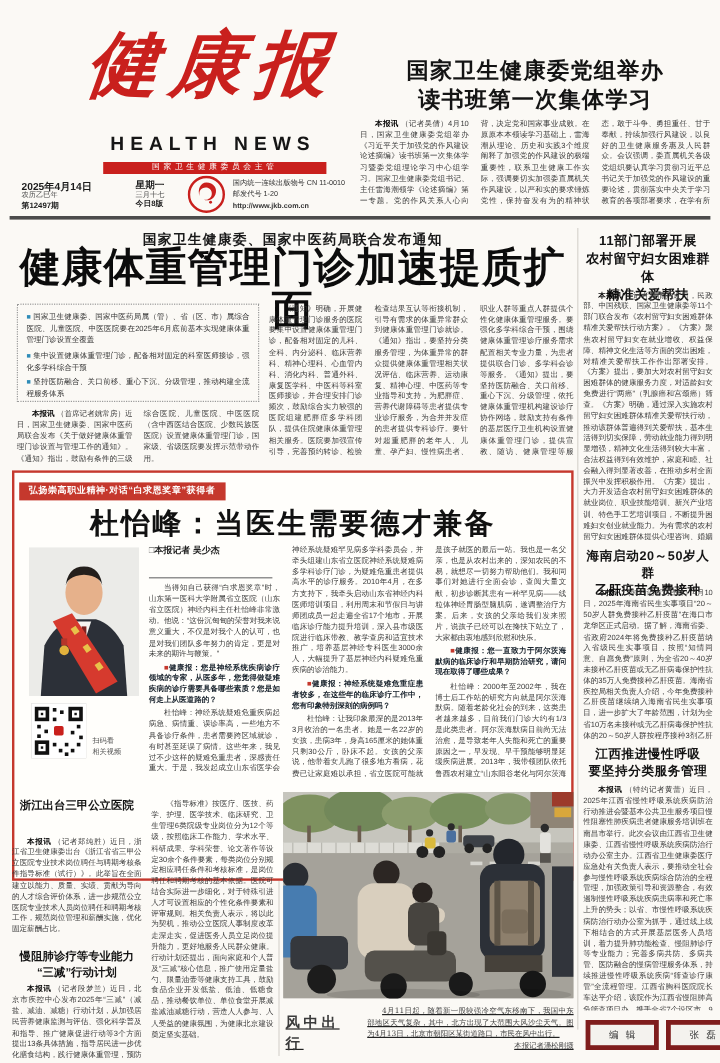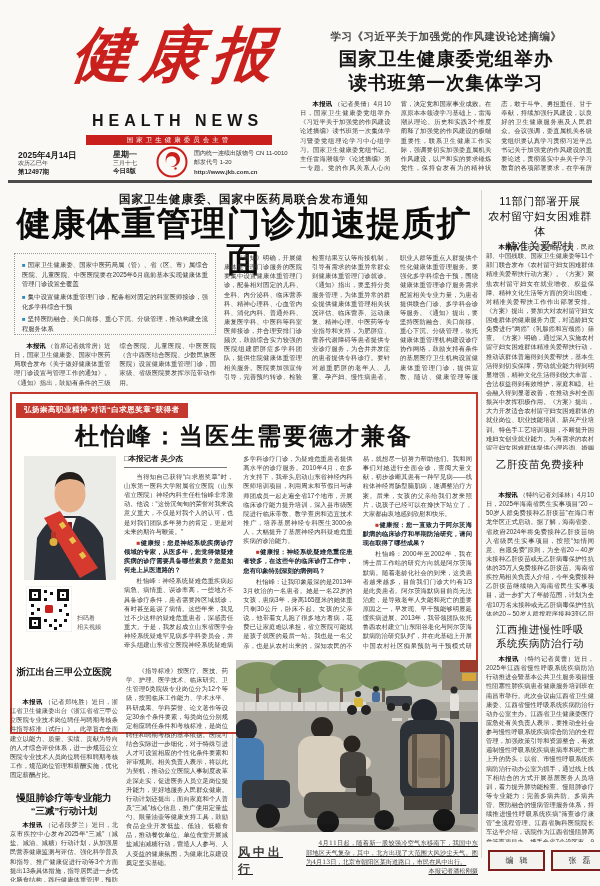--- a/index.html
+++ b/index.html
@@ -27,31 +27,31 @@
   .rule{background:#4c4c4c;}
 
   
   .kicker-main{font-size:11.5px;font-weight:bold;color:#1a1a1a;letter-spacing:1px;}
   .headline-main{font-size:34px;font-weight:900;color:#0c0c0c;letter-spacing:1px;line-height:1.05;}
   .dotted-box{border:1px dotted #9a9a9a;padding:6px 7px;box-sizing:border-box;}
   .bullet{font-size:6.3px;line-height:1.5;text-align:justify;color:#333;margin-bottom:3px;position:relative;padding-left:0;}
   .bullet .sq{color:#2e8cb8;font-size:6px;margin-right:2px;}
 
   
-  .rc-title{font-size:11px;font-weight:400;color:#141414;line-height:1.35;letter-spacing:.5px;}
+  .rc-title{font-size:11px;font-weight:700;color:#141414;line-height:1.35;letter-spacing:.5px;}
   .rc-title-s{font-size:10.5px;}
   .ed-row{display:flex;gap:6px;}
-  .ed-box{border:2px solid #7f1d1d;background:#f4f2ee;font-size:8px;letter-spacing:6px;padding:3px 0 3px 6px;
+  .ed-box{border:4px solid #7f1d1d;background:#f4f2ee;font-size:8px;letter-spacing:6px;padding:3px 0 3px 6px;
           width:47px;text-align:center;color:#333;}
 
   
   .feature{border:2px solid #c5382d;background:#fffefb;box-sizing:border-box;}
   .ftag{background:#c5382d;color:#fff;font-size:7.5px;font-weight:bold;padding:2.5px 8px;letter-spacing:.5px;display:inline-block;}
   .fhead{font-size:24px;font-weight:900;color:#111;letter-spacing:2px;}
-  .fbyline{font-size:7.5px;font-weight:bold;color:#222;border-bottom:1px solid #777;padding-bottom:2px;margin:0 6px 4px 0;}
+  .fbyline{font-size:7.5px;font-weight:bold;color:#222;border-bottom:1px solid #777;padding-bottom:16px;margin:0 6px 4px 0;}
   .ftext p{margin:0 0 2px;text-indent:2em;}
   .ftext p.q{font-weight:bold;color:#17212b;}
   .ftext p.q .qsq{color:#c5382d;}
   .qr-cap{font-size:6px;color:#555;line-height:1.5;}
 
   
   .bl-title{font-size:9.5px;font-weight:800;color:#141414;line-height:1.35;}
 
   
   .cap-title{font-family:"DejaVu Serif","Liberation Serif",serif;font-size:12px;font-weight:bold;
@@ -88,21 +88,20 @@
       <path d="M16 6c6 0 9.5 5 7.5 10-1.6 4-6 6.2-10 4.2 3 1 7-1 7-5 0-3-2.2-5-5-5-4 0-6.2 3.2-5 7.4C8.2 12 11 6 16 6z" fill="#c9201d"></path>
       <circle cx="19.5" cy="22.5" r="1.2" fill="#c9201d"></circle>
     </svg>
   </div>
   <div class="abs info" style="left:194px;top:149px;width:120px;">
     <div>国内统一连续出版物号 CN 11-0010</div>
     <div>邮发代号 1-20</div>
     <div style="font-weight:bold;">http://www.jkb.com.cn</div>
   </div>
 
-  <div class="abs ctr kicker-tr" style="left:300px;top:30px;width:292px;">学习《习近平关于加强党的作风建设论述摘编》</div>
   <div class="abs ctr title-tr" style="left:300px;top:47px;width:292px;">
     <div>国家卫生健康委党组举办</div>
     <div>读书班第一次集体学习</div>
   </div>
   <div class="abs body-text cols3 indent" style="left:300px;top:99px;width:292px;height:76px;">
     <span class="lead">本报讯 </span><span>（记者吴倩）4月10日，国家卫生健康委党组举办《习近平关于加强党的作风建设论述摘编》读书班第一次集体学习暨委党组理论学习中心组学习。国家卫生健康委党组书记、主任雷海潮领学《论述摘编》第一专题。党的作风关系人心向背，决定党和国家事业成败。在原原本本领读学习基础上，雷海潮从理论、历史和实践3个维度阐释了加强党的作风建设的极端重要性，联系卫生健康工作实际，强调要切实加强委直属机关作风建设，以严和实的要求锤炼党性，保持奋发有为的精神状态，敢于斗争、勇担重任、甘于奉献，持续加强行风建设，以良好的卫生健康服务惠及人民群众。会议强调，委直属机关各级党组织要认真学习贯彻习近平总书记关于加强党的作风建设的重要论述，贯彻落实中央关于学习教育的各项部署要求，在学有所获、查有力度、改有实效上下功夫，推动学习教育取得实实在在的成效。国家卫生健康委党组成员参加学习。委机关各司局主要负责同志、监察专员，驻委纪检监察组负责同志，委直属和联系单位党政主要负责同志列席。</span>
   </div>
 
   <div class="abs rule" style="left:8px;top:180px;width:584px;height:2.5px;"></div>
 
@@ -127,29 +126,30 @@
   <div class="abs ctr rc-title" style="left:486px;top:194px;width:108px;">
     <div>11部门部署开展</div>
     <div>农村留守妇女困难群体</div>
     <div>精准关爱帮扶</div>
   </div>
   <div class="abs body-text indent" style="left:486px;top:242px;width:108px;height:208px;">
     <span class="lead">本报讯 </span><span>（记者吴倩）近日，民政部、中国残联、国家卫生健康委等11个部门联合发布《农村留守妇女困难群体精准关爱帮扶行动方案》。《方案》聚焦农村留守妇女在就业增收、权益保障、精神文化生活等方面的突出困难，对精准关爱帮扶工作作出部署安排。《方案》提出，要加大对农村留守妇女困难群体的健康服务力度，对适龄妇女免费进行“两癌”（乳腺癌和宫颈癌）筛查。《方案》明确，通过深入实施农村留守妇女困难群体精准关爱帮扶行动，推动该群体普遍得到关爱帮扶，基本生活得到切实保障，劳动就业能力得到明显增强，精神文化生活得到较大丰富，合法权益得到有效维护，家庭和睦、社会融入得到显著改善，在推动乡村全面振兴中发挥积极作用。《方案》提出，大力开发适合农村留守妇女困难群体的就业岗位、职业技能培训、新兴产业培训、特色手工艺培训项目，不断提升困难妇女创业就业能力。为有需求的农村留守妇女困难群体提供心理咨询、婚姻家庭辅导、科学健康指导等关爱服务。加大对侵害留守妇女合法权益违法行为的打击和惩治力度，深入推进家庭家教家风建设，教育引导家庭成员充分肯定农村留守妇女的付出和价值，防止出现对农村留守妇女的歧视和家庭暴力行为。</span>
   </div>
 
   <div class="abs ctr rc-title rc-title-s" style="left:486px;top:457px;width:108px;">
+    <div>海南启动20～50岁人群</div>
     <div>乙肝疫苗免费接种</div>
   </div>
   <div class="abs body-text indent" style="left:486px;top:490px;width:108px;height:126px;">
     <span class="lead">本报讯 </span><span>（特约记者刘泽林）4月10日，2025年海南省民生实事项目“20～50岁人群免费接种乙肝疫苗”在海口市龙华区正式启动。据了解，海南省委、省政府2024年将免费接种乙肝疫苗纳入省级民生实事项目，按照“知情同意、自愿免费”原则，为全省20～40岁未接种乙肝疫苗或无乙肝病毒保护性抗体的35万人免费接种乙肝疫苗。海南省疾控局相关负责人介绍，今年免费接种乙肝疫苗继续纳入海南省民生实事项目，进一步扩大了年龄范围，计划为全省10万名未接种或无乙肝病毒保护性抗体的20～50岁人群按程序接种3剂乙肝疫苗。通过该项目的实施，将显著提高海南省成年人群的乙肝疫苗接种率，增强人群免疫力，有效降低感染概率，减少新发病例数量，进而减轻疾病负担。</span>
   </div>
 
   <div class="abs ctr rc-title rc-title-s" style="left:486px;top:622px;width:108px;">
     <div>江西推进慢性呼吸</div>
-    <div>系统疾病防治行动</div>
+    <div>要坚持分类服务管理</div>
   </div>
   <div class="abs body-text indent" style="left:486px;top:654px;width:108px;height:188px;">
     <span class="lead">本报讯 </span><span>（特约记者黄蕾）近日，2025年江西省慢性呼吸系统疾病防治行动推进会暨基本公共卫生服务项目慢性阻塞性肺疾病患者健康服务培训班在南昌市举行。此次会议由江西省卫生健康委、江西省慢性呼吸系统疾病防治行动办公室主办。江西省卫生健康委医疗应急处有关负责人表示，要推动全社会参与慢性呼吸系统疾病综合防治的全程管理，加强政策引导和资源整合，有效遏制慢性呼吸系统疾病患病率和死亡率上升的势头；以省、市慢性呼吸系统疾病防治行动办公室为抓手，通过线上线下相结合的方式开展基层医务人员培训，着力提升肺功能检查、慢阻肺诊疗等专业能力；完善多病共防、多病共管、医防融合的慢病管理服务体系，持续推进慢性呼吸系统疾病“筛查诊疗康管”全流程管理。江西省胸科医院院长车达平介绍，该院作为江西省慢阻肺高危筛查项目办，携手全省7个设区市、9个项目县共同开展慢阻肺筛查项目，重点推进3项核心工作：一是健全防控体系，建立“筛查诊治康管”全链条管理机制；二是深化宣传培训，提高社会公众对呼吸系统疾病防治的健康素养；三是强化质控评估，着力构建科学、高效、可持续发展的慢性呼吸系统疾病防控机制。</span>
   </div>
 
   <div class="abs ed-row" style="left:488px;top:850px;">
     <div class="ed-box">编辑</div>
     <div class="ed-box">张磊</div>
   </div>
 

